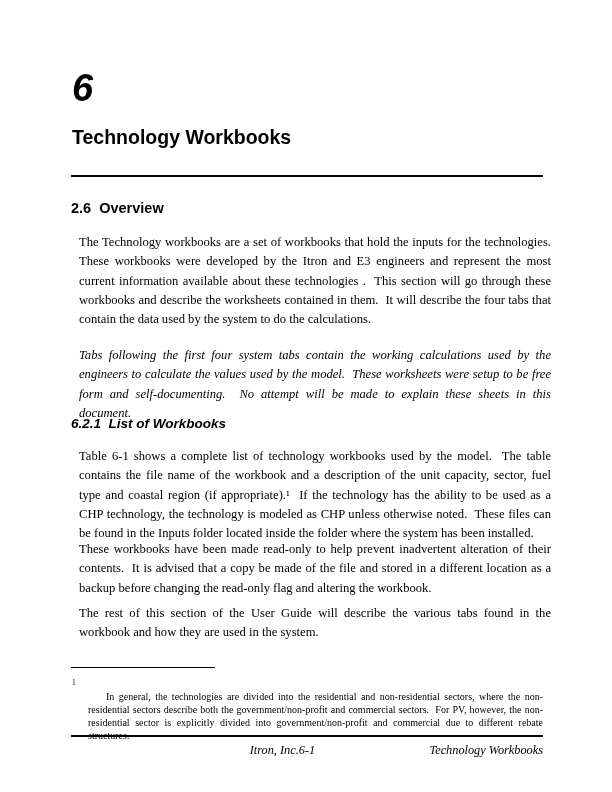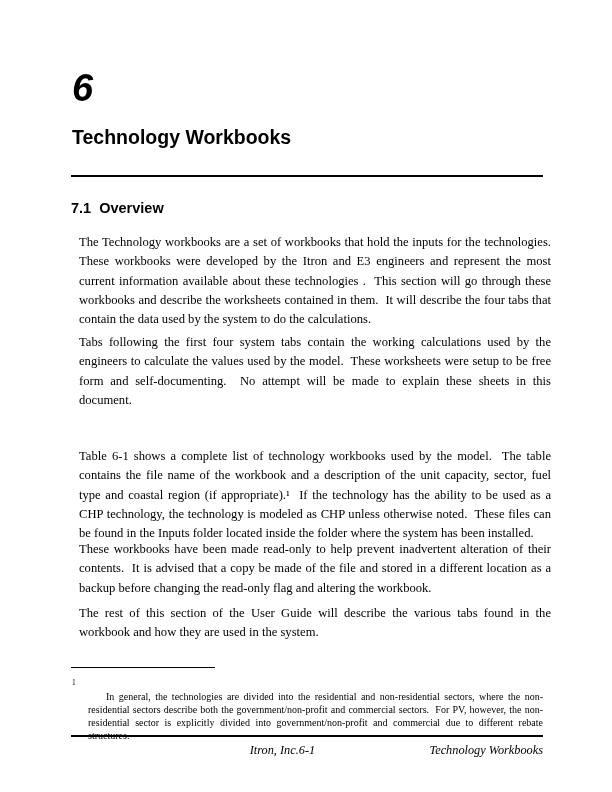--- a/index.html
+++ b/index.html
@@ -69,27 +69,28 @@
 <body>
 
 <div class="page">
 
   <div class="abs chapter-number">6</div>
 
   <div class="abs chapter-title">Technology Workbooks</div>
 
   <div class="abs rule head-rule"></div>
 
-  <h2 class="abs h-section" style="top:200px;">7.1  Overview</h2>
+  <h2 class="abs h-section" style="top:200px;">2.6  Overview</h2>
 
   <p class="abs body-para" style="top:225px;">The Technology workbooks are a set of workbooks that hold the inputs for the technologies.  These workbooks were developed by the Itron and E3 engineers and represent the most current information available about these technologies .  This section will go through these workbooks and describe the worksheets contained in them.  It will describe the four tabs that contain the data used by the system to do the calculations.</p>
 
-  <p class="abs body-para" style="top:325px;">Tabs following the first four system tabs contain the working calculations used by the engineers to calculate the values used by the model.  These worksheets were setup to be free form and self-documenting.  No attempt will be made to explain these sheets in this document.</p>
+  <p class="abs body-para" style="top:338px;font-style:italic;">Tabs following the first four system tabs contain the working calculations used by the engineers to calculate the values used by the model.  These worksheets were setup to be free form and self-documenting.  No attempt will be made to explain these sheets in this document.</p>
 
 
+  <h3 class="abs h-sub" style="top:416px;">6.2.1  List of Workbooks</h3>
 
   <p class="abs body-para" style="top:439px;">Table 6-1 shows a complete list of technology workbooks used by the model.  The table contains the file name of the workbook and a description of the unit capacity, sector, fuel type and coastal region (if appropriate).¹  If the technology has the ability to be used as a CHP technology, the technology is modeled as CHP unless otherwise noted.  These files can be found in the Inputs folder located inside the folder where the system has been installed.</p>
 
   <p class="abs body-para" style="top:532px;">These workbooks have been made read-only to help prevent inadvertent alteration of their contents.  It is advised that a copy be made of the file and stored in a different location as a backup before changing the read-only flag and altering the workbook.</p>
 
   <p class="abs body-para" style="top:596px;">The rest of this section of the User Guide will describe the various tabs found in the workbook and how they are used in the system.</p>
 
   <div class="abs rule fn-rule"></div>
 
   <div class="abs footnote">

